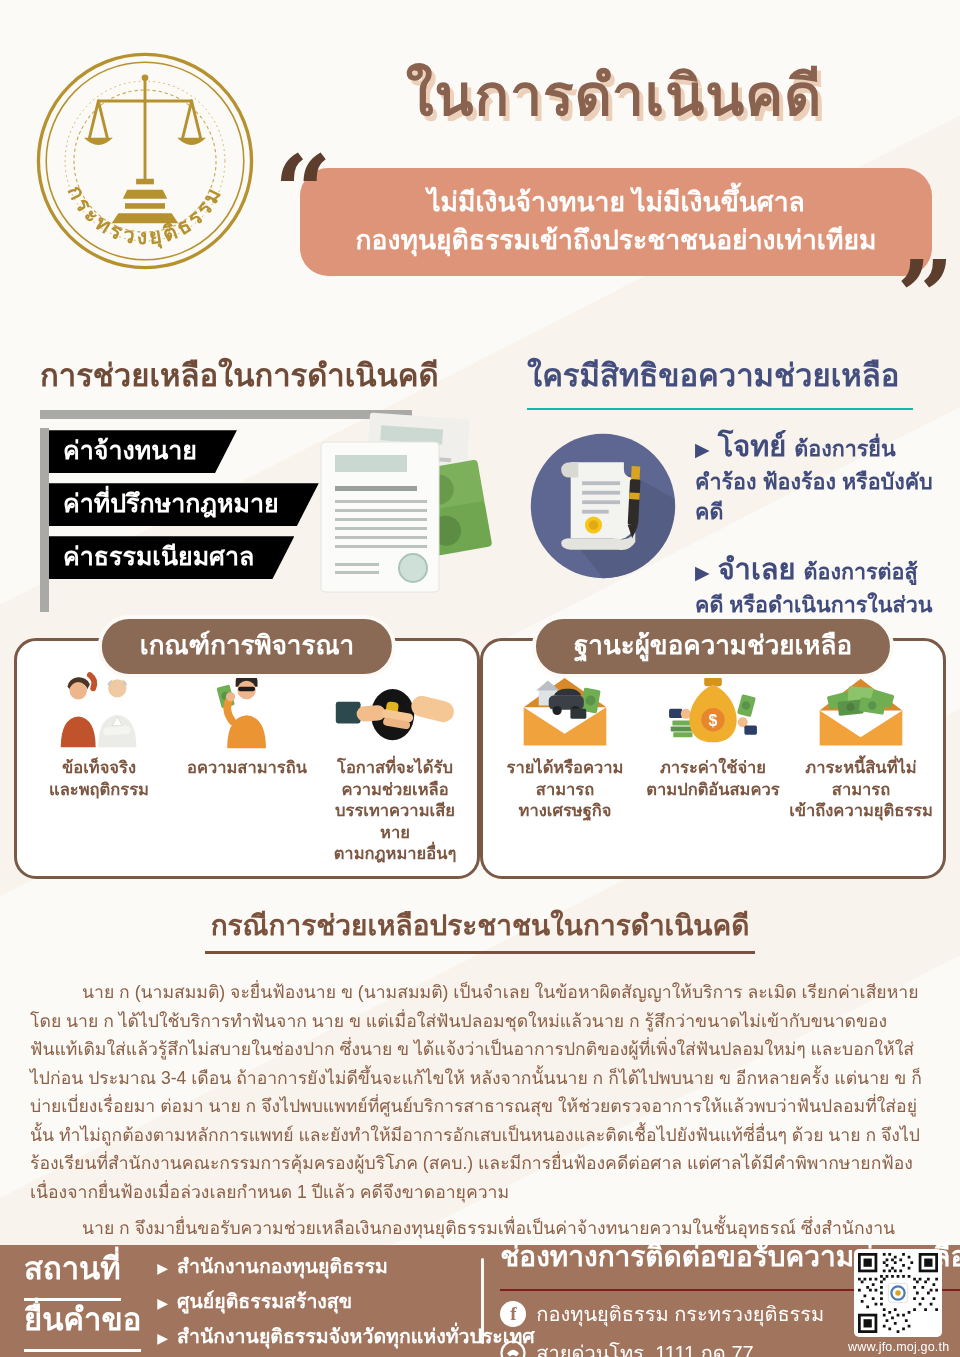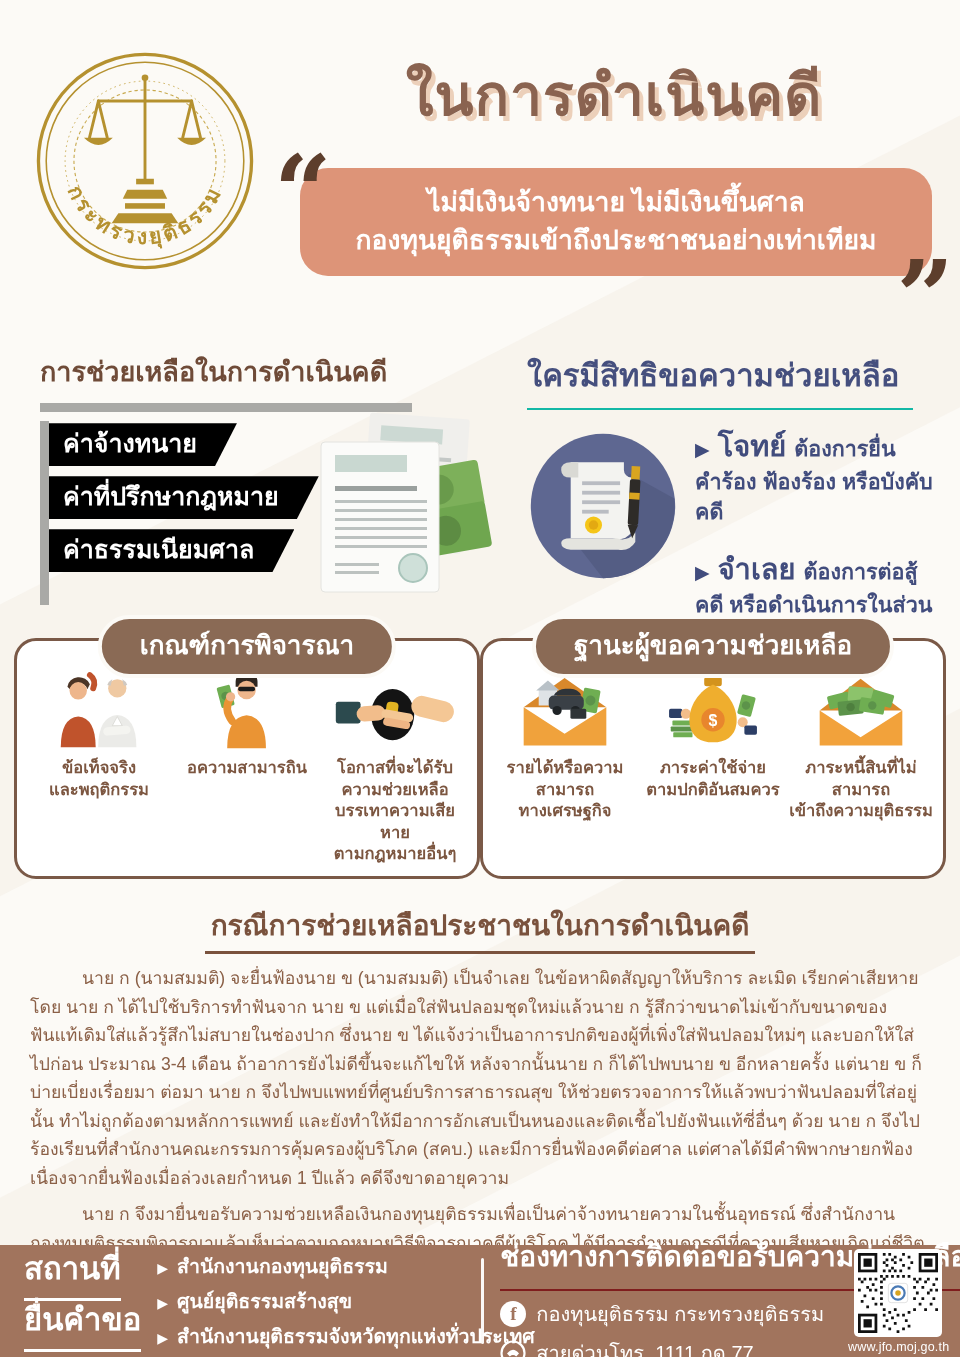--- a/index.html
+++ b/index.html
@@ -24,21 +24,21 @@
     border-radius:28px;padding:15px 26px 17px;text-align:center;color:#ffffff;font-weight:bold;}
   .quote .ql{font-size:26.5px;line-height:1.45;white-space:nowrap;}
   .qm{position:absolute;font-family:"DejaVu Serif","Liberation Serif",serif;font-weight:bold;
     color:#5d3e2c;font-size:100px;line-height:.55;}
   .qm.open{left:-26px;top:-4px;}
   .qm.close{right:-22px;bottom:-48px;}
 
   
   .cols{position:relative;display:flex;padding-left:40px;height:254px;z-index:2;}
   .col-l{width:445px;position:relative;}
-  .col-l h2{margin:4px 0 10px;font-size:27px;color:#6f4b38;}
+  .col-l h2{margin:4px 0 10px;font-size:31px;color:#6f4b38;}
   .frame-top{width:372px;height:9px;background:#a9a9a6;margin-bottom:9px;}
   .banners{border-left:9px solid #a9a9a6;display:flex;flex-direction:column;gap:10px;padding-top:2px;min-height:182px;}
   .banner{background:#000000;color:#fff;font-weight:bold;font-size:25px;line-height:1.0;
     padding:8px 40px 10px 14px;width:fit-content;
     clip-path:polygon(0 0,100% 0,calc(100% - 22px) 100%,0 100%);}
   .docs-art{position:absolute;right:-8px;top:62px;width:190px;height:190px;}
 
   .col-r{flex:1;padding-left:42px;padding-right:20px;}
   .col-r h2{margin:4px 0 16px;font-size:31px;color:#454f7e;border-bottom:2px solid #14b8a6;
     padding-bottom:8px;width:fit-content;padding-right:14px;}
@@ -58,21 +58,21 @@
     white-space:nowrap;border:4px solid #fcfaf6;}
   .ritems{display:flex;justify-content:space-around;align-items:flex-start;}
   .ritem{display:flex;flex-direction:column;align-items:center;width:33%;}
   .ritem .icn{height:80px;display:flex;align-items:flex-end;justify-content:center;}
   .ritem .lbl{margin-top:8px;text-align:center;color:#7c5640;font-weight:bold;
     font-size:16.5px;line-height:1.3;}
   .ritem .lbl span{display:block;}
 
   
   .case{position:relative;padding:20px 30px 0;z-index:2;}
-  .case h2{margin:4px auto 10px;width:fit-content;text-align:center;font-size:28px;color:#7a523d;
+  .case h2{margin:4px auto 24px;width:fit-content;text-align:center;font-size:28px;color:#7a523d;
     border-bottom:3px solid #7a523d;padding:0 6px 4px;}
   .case p{margin:8px 0 0;color:#8b6047;font-size:17.6px;line-height:1.62;text-indent:52px;text-align:left;}
 
   
   .footer{position:absolute;left:0;right:0;bottom:0;height:112px;background:#a1745d;
     display:flex;align-items:center;padding:0 12px 0 24px;color:#fff;z-index:3;}
   .f-title{font-weight:bold;font-size:31px;line-height:1.2;margin-right:16px;flex:none;}
   .f-title span{display:block;border-bottom:3px solid #fff;width:fit-content;padding-bottom:11px;}
   .f-locs{list-style:none;margin:0;padding:0;font-size:19.5px;flex:none;width:318px;}
   .f-locs li{margin:4px 0;white-space:nowrap;font-weight:bold;}

